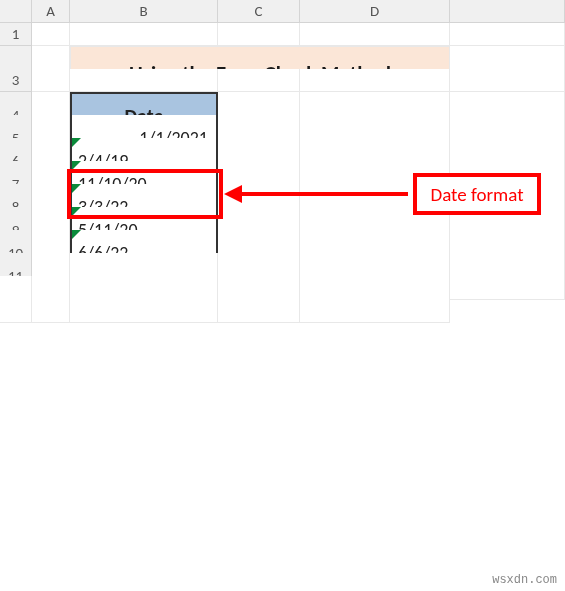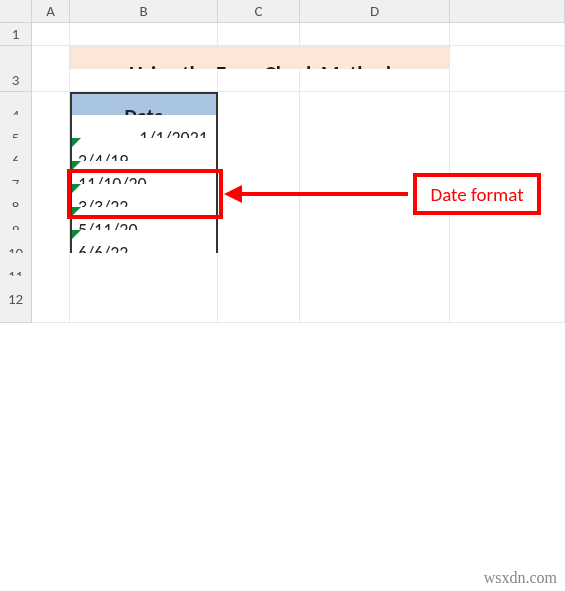--- a/index.html
+++ b/index.html
@@ -137,23 +137,23 @@
       height: 0;
       border-top: 9px solid transparent;
       border-bottom: 9px solid transparent;
       border-right: 18px solid #ff0000;
       z-index: 9;
     }
     .watermark {
       position: absolute;
       bottom: 4px;
       right: 8px;
-      font-size: 16px;
+      font-size: 12px;
       color: #888;
-      font-family: Liberation Serif, serif;
+      font-family: Liberation Mono, monospace;
     }
   </style>
 </head>
 <body>
 
 <div class="spreadsheet">
 
   <div class="corner"></div>
   <div class="col-header">A</div>
   <div class="col-header">B</div>
@@ -244,21 +244,20 @@
   <div class="cell row-tall"></div>
   <div class="cell row-tall"></div>
 
   <div class="row-header row-tall">11</div>
   <div class="cell row-tall"></div>
   <div class="cell row-tall"></div>
   <div class="cell row-tall"></div>
   <div class="cell row-tall"></div>
   <div class="cell row-tall"></div>
 
-  <div class="row-header row-tall">12</div>
   <div class="cell row-tall"></div>
   <div class="cell row-tall"></div>
   <div class="cell row-tall"></div>
   <div class="cell row-tall"></div>
   <div class="cell row-tall"></div>
 </div>
 
 <div class="red-highlight-box" style="top:169px; left:67px; width:156px; height:50px;"></div>
 
 <div class="callout-box" style="top:173px; left:413px; width:128px; height:42px;">Date format</div>

